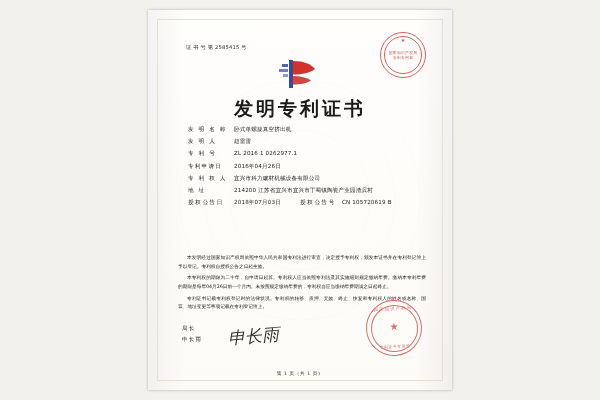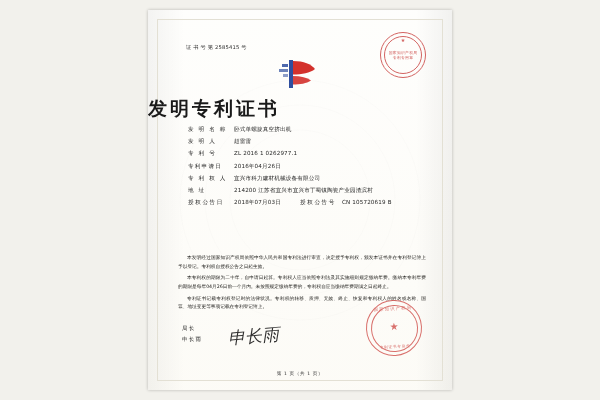--- a/index.html
+++ b/index.html
@@ -111,20 +111,21 @@
     transform: translateX(-50%);
     width: 56px;
     height: 36px;
   }
 
   .doc-title {
     position: absolute;
     left: 0;
     right: 0;
     top: 86px;
+    text-align: center;
     font-family: "DejaVu Serif", "Liberation Serif", serif;
     font-size: 19px;
     font-weight: bold;
     color: #1a1a1a;
     letter-spacing: 3px;
   }
 
   
   .fields {
     position: absolute;

